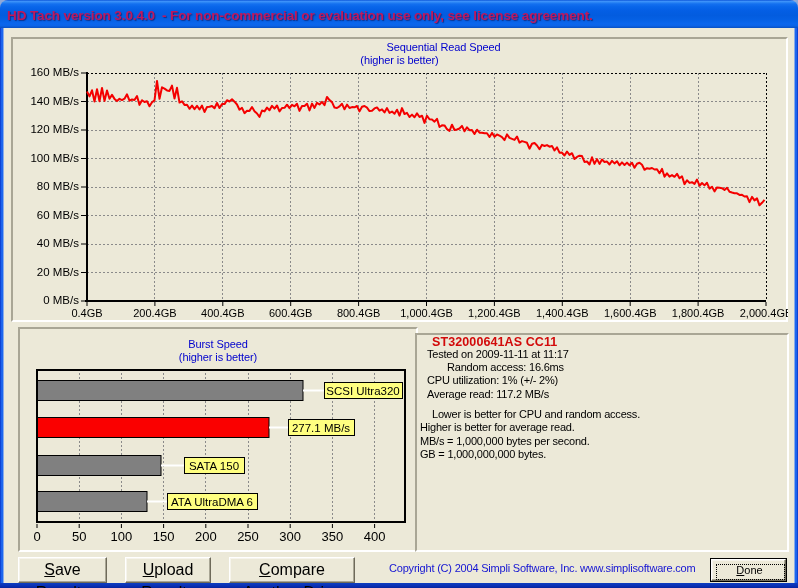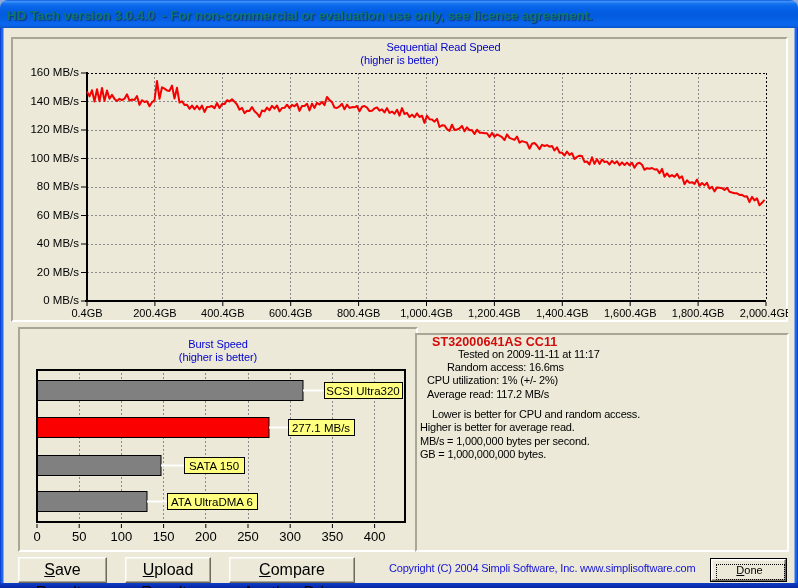--- a/index.html
+++ b/index.html
@@ -4,21 +4,21 @@
 <style>
 html,body{margin:0;padding:0;}
 body{width:798px;height:588px;position:relative;overflow:hidden;
   font-family:"Liberation Sans",sans-serif;background:#ece9d8;}
 .abs{position:absolute;}
 
 #titlebar{left:0;top:0;width:798px;height:28px;
   background:linear-gradient(180deg,#0b54d8 0%,#3e92fa 5%,#2a84f4 9%,#1470f0 14%,
    #0966ea 24%,#045ee4 38%,#035cdf 55%,#0560e4 70%,#0a66ec 84%,#0b64e8 92%,#0850c2 100%);
   border-radius:8px 8px 0 0;}
-#titletext{left:7px;top:8px;color:#0f766e;font-size:13.5px;font-weight:bold;
+#titletext{left:7px;top:8px;color:#be185d;font-size:13.5px;font-weight:bold;
   text-shadow:1px 1px 1px #10308a;white-space:pre;letter-spacing:-0.12px;}
 #bl{left:0;top:28px;width:4px;height:555px;
   background:linear-gradient(90deg,#0733c8,#1d66ee 40%,#1d66ee 75%,#f4f1e4 100%);}
 #br{left:794px;top:28px;width:4px;height:555px;
   background:linear-gradient(90deg,#f4f1e4 0%,#1d66ee 25%,#1d66ee 60%,#0733c8);}
 #bb{left:0;top:583px;width:798px;height:5px;
   background:linear-gradient(180deg,#0e3fc0,#0a2fb4 60%,#06249c);}
 
 .panel{background:#ece9d8;
   border-top:2px solid #a9a695;border-left:2px solid #a9a695;
@@ -166,21 +166,21 @@
 <text x="272.2" y="214" font-size="13" text-anchor="middle" fill="#000">300</text>
 <line x1="314.4" y1="197" x2="314.4" y2="201" stroke="#000" stroke-width="1"></line>
 <text x="314.4" y="214" font-size="13" text-anchor="middle" fill="#000">350</text>
 <line x1="356.6" y1="197" x2="356.6" y2="201" stroke="#000" stroke-width="1"></line>
 <text x="356.6" y="214" font-size="13" text-anchor="middle" fill="#000">400</text>
 </svg>
 </div>
 
 <div id="p3" class="panel abs">
  <div class="iline red" style="left:3px;top:0px;">ST32000641AS CC11</div>
- <div class="iline" style="left:10px;top:13px;margin-left:31px;">Tested on 2009-11-11 at 11:17</div>
+ <div class="iline" style="left:10px;top:13px;">Tested on 2009-11-11 at 11:17</div>
  <div class="iline" style="left:10px;top:26px;padding-left:20px;">Random access: 16.6ms</div>
  <div class="iline" style="left:10px;top:39px;">CPU utilization: 1% (+/- 2%)</div>
  <div class="iline" style="left:10px;top:53px;">Average read: 117.2 MB/s</div>
  <div class="iline" style="left:3px;top:73px;padding-left:12px;">Lower is better for CPU and random access.</div>
  <div class="iline" style="left:3px;top:86px;">Higher is better for average read.</div>
  <div class="iline" style="left:3px;top:100px;">MB/s = 1,000,000 bytes per second.</div>
  <div class="iline" style="left:3px;top:113px;">GB = 1,000,000,000 bytes.</div>
 </div>
 
 <div class="btn abs" style="left:18px;top:557px;width:87px;height:24px;line-height:23px;"><u>S</u>ave Results</div>

